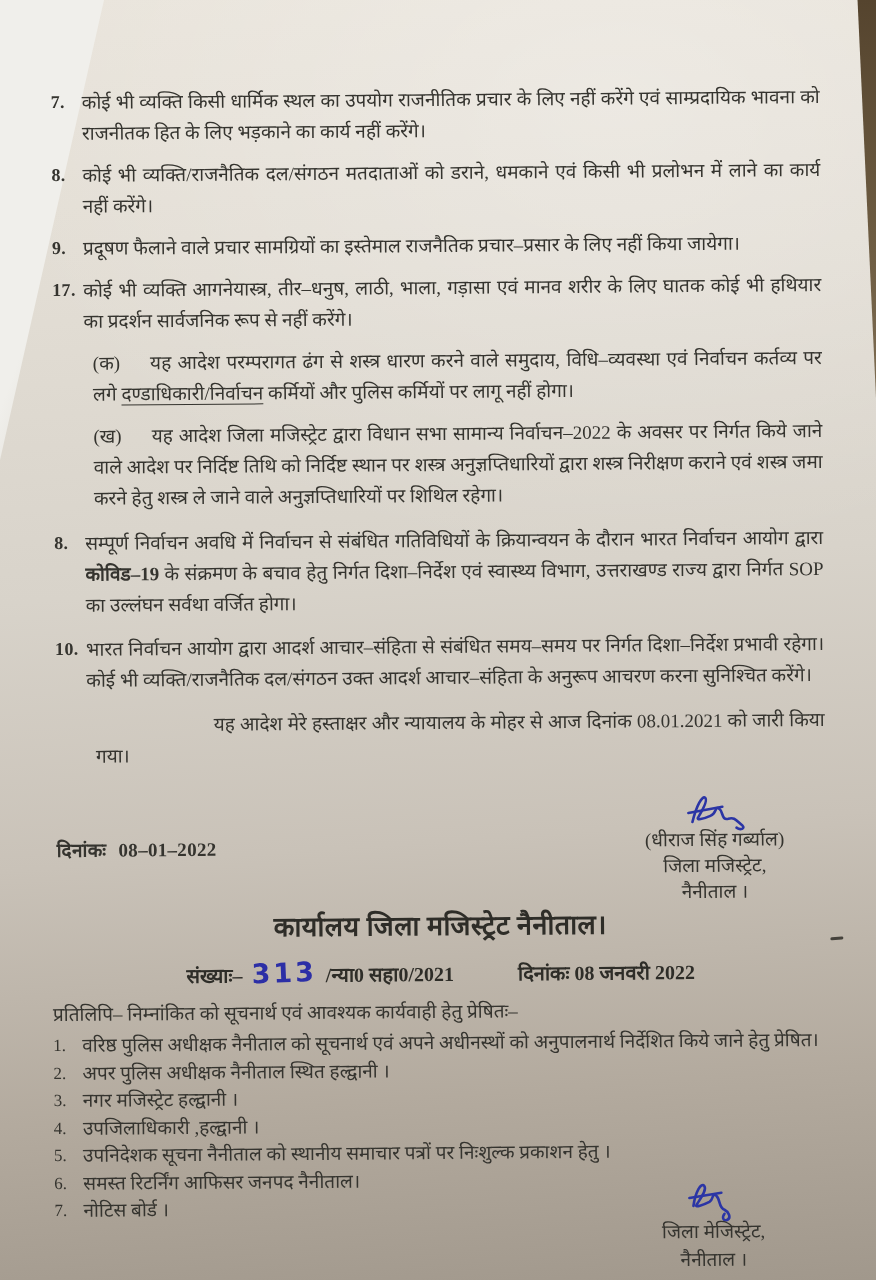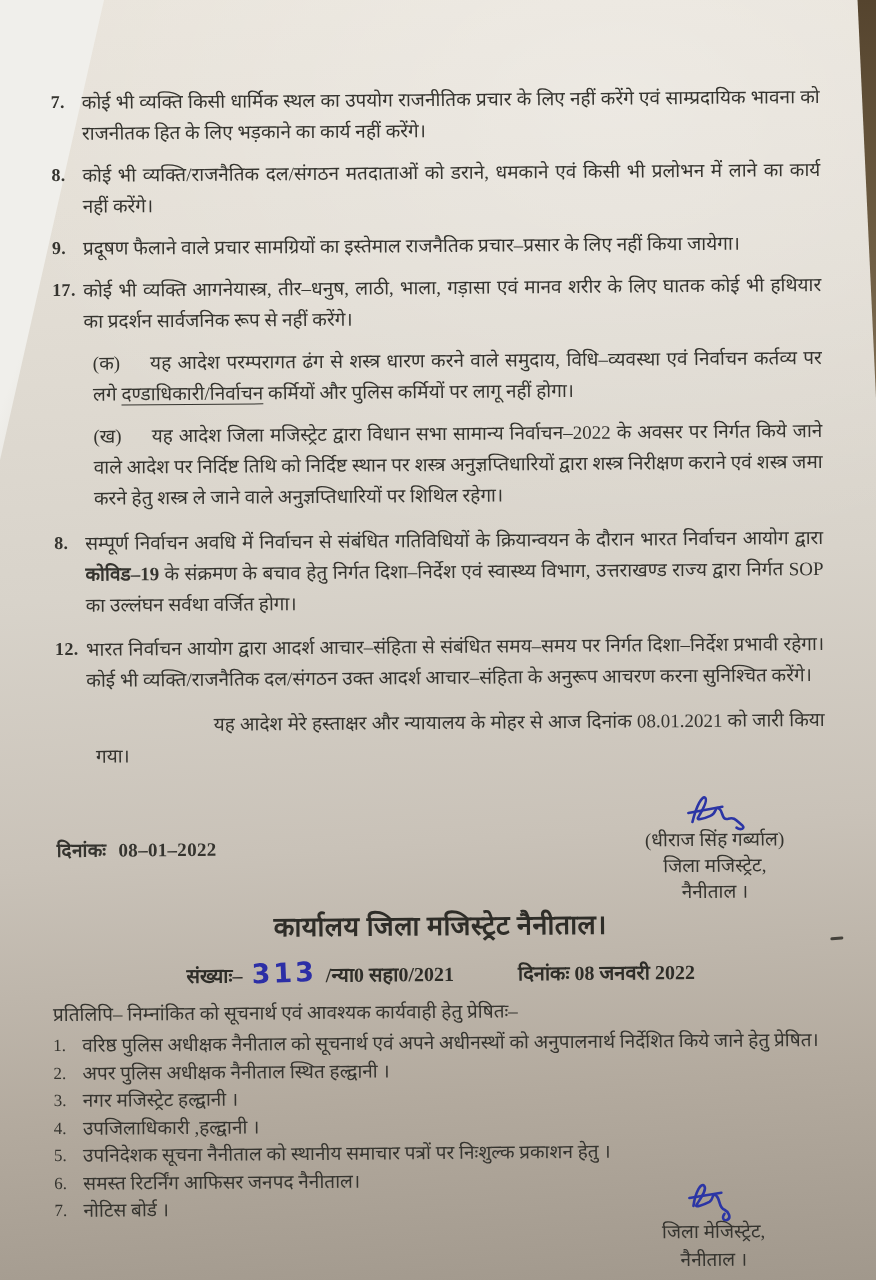--- a/index.html
+++ b/index.html
@@ -117,21 +117,21 @@
     <div class="subclause">
       <span class="lbl">(ख)</span><span>यह आदेश जिला मजिस्ट्रेट द्वारा विधान सभा सामान्य निर्वाचन–2022 के अवसर पर निर्गत किये जाने वाले आदेश पर निर्दिष्ट तिथि को निर्दिष्ट स्थान पर शस्त्र अनुज्ञप्तिधारियों द्वारा शस्त्र निरीक्षण कराने एवं शस्त्र जमा करने हेतु शस्त्र ले जाने वाले अनुज्ञप्तिधारियों पर शिथिल रहेगा।</span>
     </div>
 
     <div class="clause" style="margin-top:14px;">
       <span class="num">8.</span>
       <div class="t"><span>सम्पूर्ण निर्वाचन अवधि में निर्वाचन से संबंधित गतिविधियों के क्रियान्वयन के दौरान भारत निर्वाचन आयोग द्वारा </span><span class="b">कोविड–19</span><span> के संक्रमण के बचाव हेतु निर्गत दिशा–निर्देश एवं स्वास्थ्य विभाग, उत्तराखण्ड राज्य द्वारा निर्गत SOP का उल्लंघन सर्वथा वर्जित होगा।</span></div>
     </div>
 
     <div class="clause" style="margin-top:13px;">
-      <span class="num">12.</span>
+      <span class="num">10.</span>
       <div class="t">भारत निर्वाचन आयोग द्वारा आदर्श आचार–संहिता से संबंधित समय–समय पर निर्गत दिशा–निर्देश प्रभावी रहेगा। कोई भी व्यक्ति/राजनैतिक दल/संगठन उक्त आदर्श आचार–संहिता के अनुरूप आचरण करना सुनिश्चित करेंगे।</div>
     </div>
 
     <div class="closing">यह आदेश मेरे हस्ताक्षर और न्यायालय के मोहर से आज दिनांक 08.01.2021 को जारी किया गया।</div>
   </div>
 
   <div id="lower">
 
     <div class="date-sig-row">
       <div class="left-date">दिनांकः 08–01–2022</div>

